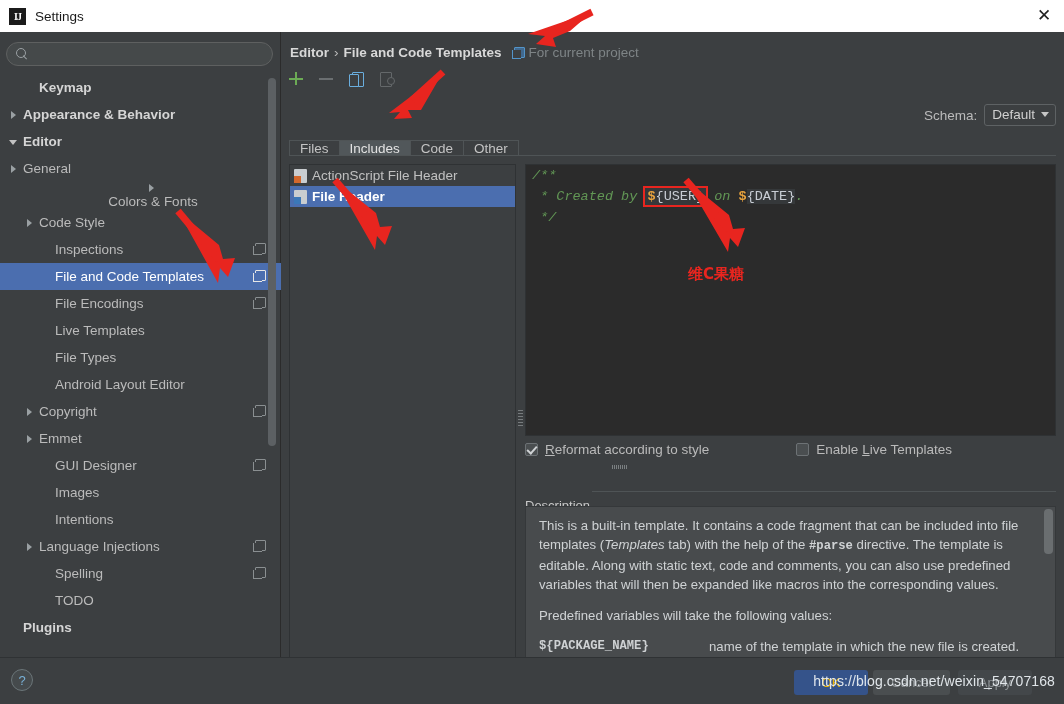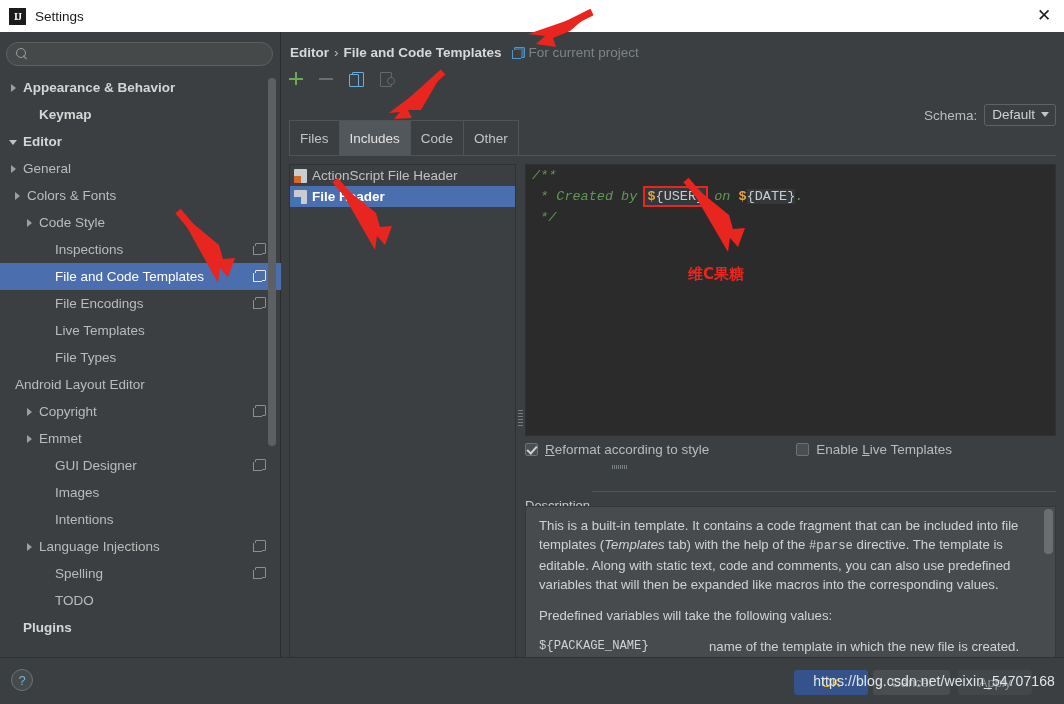--- a/index.html
+++ b/index.html
@@ -211,21 +211,21 @@
     border-left: 4px solid transparent; border-right: 4px solid transparent;
     border-top: 5px solid #c6c6c6;
   }
 
   .tabs {
     position: absolute; left: 7px; top: 97px;
     display: flex; align-items: flex-end;
     height: 27px;
   }
   .tab {
-    height: 36px; padding: 0 10px;
+    height: 16px; padding: 0 10px;
     display: flex; align-items: center;
     font-size: 13.5px; color: #c4c4c4;
     background: #3c3f41;
     border: 1px solid #4f5456;
     border-bottom: none;
     margin-right: -1px;
     cursor: pointer;
   }
   .tab.active { background: #51575a; color: #e2e2e2; }
   .tabs-underline {
@@ -329,21 +329,21 @@
   .desc-box {
     position: absolute; left: 243px; top: 474px;
     width: 531px; height: 168px;
     background: #484b4d;
     border: 1px solid #35383a;
     overflow: hidden;
     padding: 9px 12px 0 13px;
     color: #cfd2d4; font-size: 13.2px; line-height: 19px;
   }
   .desc-box p { margin: 0 0 12px 0; }
-  .mono-b { font-family: "Liberation Mono", monospace; font-weight: normal; font-size: 12.2px; }
+  .mono-b { font-family: "Liberation Mono", monospace; font-weight: bold; font-size: 12.2px; }
   .var-table { display: flex; gap: 0; }
   .var-name { width: 170px; flex: none; }
   .desc-scroll {
     position: absolute; right: 2px; top: 2px;
     width: 9px; height: 45px;
     background: #6a6e70; border-radius: 4px;
   }
 
   
   .bottombar {
@@ -398,37 +398,37 @@
     <div class="tb-title">Settings</div>
     <div class="tb-close">✕</div>
   </div>
 
   <div class="leftpanel">
     <div class="searchbox">
       <span class="search-icon"></span>
       <input class="search-input" type="text" placeholder="" style="">
     </div>
     <div class="tree" id="tree">
+        <div class="tree-row bold" style="padding-left: 24px;">
+          <span class="tw"></span>
+          <span>Keymap</span>
+        </div>
         <div class="tree-row bold" style="padding-left: 8px;">
           <span class="tw right"></span>
           <span>Appearance &amp; Behavior</span>
         </div>
-        <div class="tree-row bold" style="padding-left: 24px;">
-          <span class="tw"></span>
-          <span>Keymap</span>
-        </div>
         <div class="tree-row bold" style="padding-left: 8px;">
           <span class="tw down"></span>
           <span>Editor</span>
         </div>
         <div class="tree-row" style="padding-left: 8px;">
           <span class="tw right"></span>
           <span>General</span>
         </div>
-        <div class="tree-row" style="padding-left: 12px;">
+        <div class="tree-row" style="padding-left: 25px; flex-direction: column;">
           <span class="tw right"></span>
           <span>Colors &amp; Fonts</span>
         </div>
         <div class="tree-row" style="padding-left: 24px;">
           <span class="tw right"></span>
           <span>Code Style</span>
         </div>
         <div class="tree-row" style="padding-left: 40px;">
           <span class="tw"></span>
           <span>Inspections</span>
@@ -445,21 +445,21 @@
           <span class="copy-badge"></span>
         </div>
         <div class="tree-row" style="padding-left: 40px;">
           <span class="tw"></span>
           <span>Live Templates</span>
         </div>
         <div class="tree-row" style="padding-left: 40px;">
           <span class="tw"></span>
           <span>File Types</span>
         </div>
-        <div class="tree-row" style="">
+        <div class="tree-row" style="padding-left: 40px;">
           <span class="tw"></span>
           <span>Android Layout Editor</span>
         </div>
         <div class="tree-row" style="padding-left: 24px;">
           <span class="tw right"></span>
           <span>Copyright</span>
           <span class="copy-badge"></span>
         </div>
         <div class="tree-row" style="padding-left: 24px;">
           <span class="tw right"></span>

